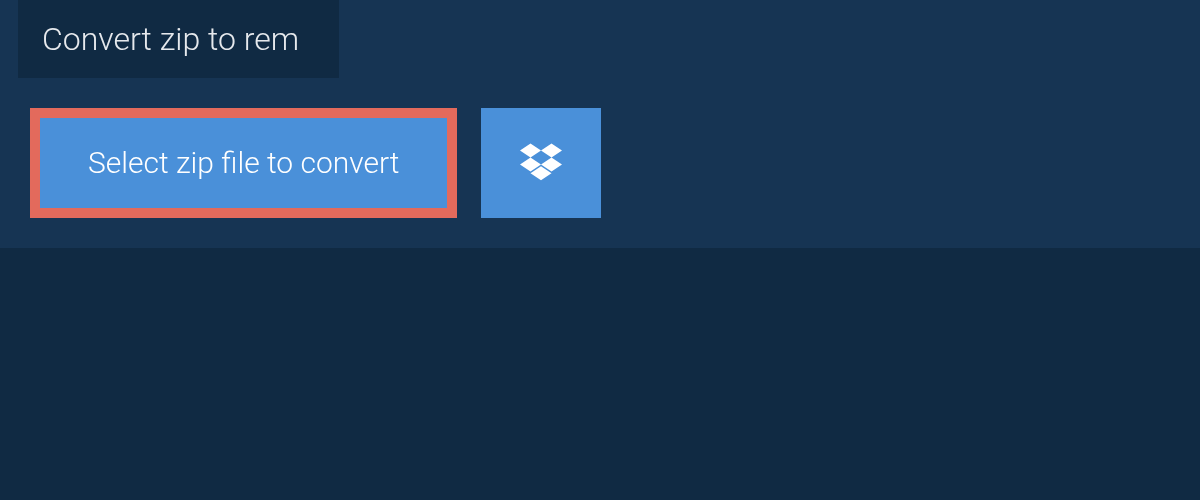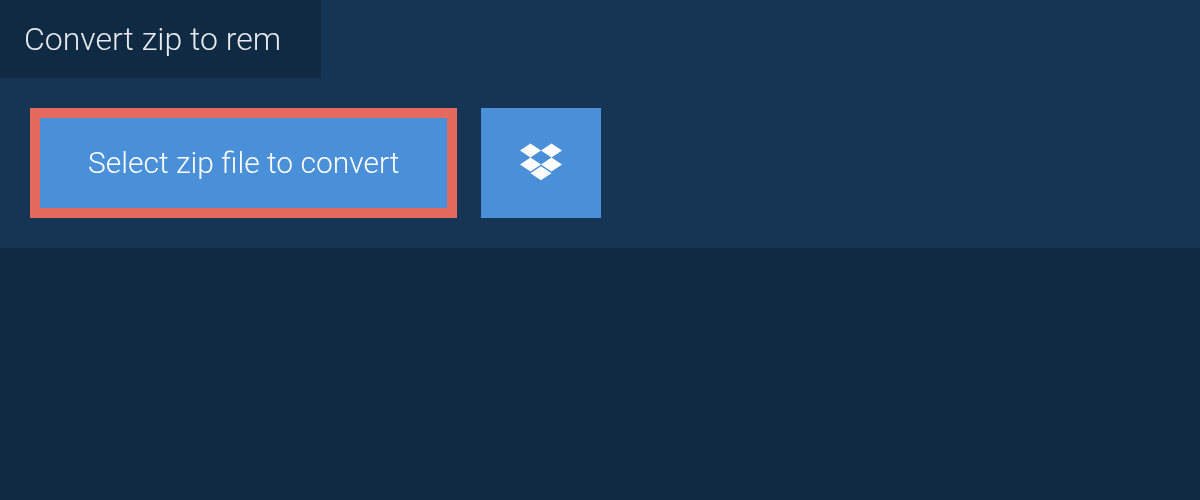--- a/index.html
+++ b/index.html
@@ -18,20 +18,21 @@
       background: #163453;
       width: 100%;
     }
     .title-tab {
       display: inline-block;
       background: #102a43;
       color: #e6e9ed;
       font-size: 32px;
       font-weight: 300;
       padding: 20px 40px 20px 24px;
+      margin-left: 18px;
     }
     .button-row {
       display: flex;
       align-items: stretch;
       padding: 30px 0 30px 30px;
       gap: 24px;
     }
     .select-button {
       background: #4a90d9;
       border: 10px solid #e36a5c;

